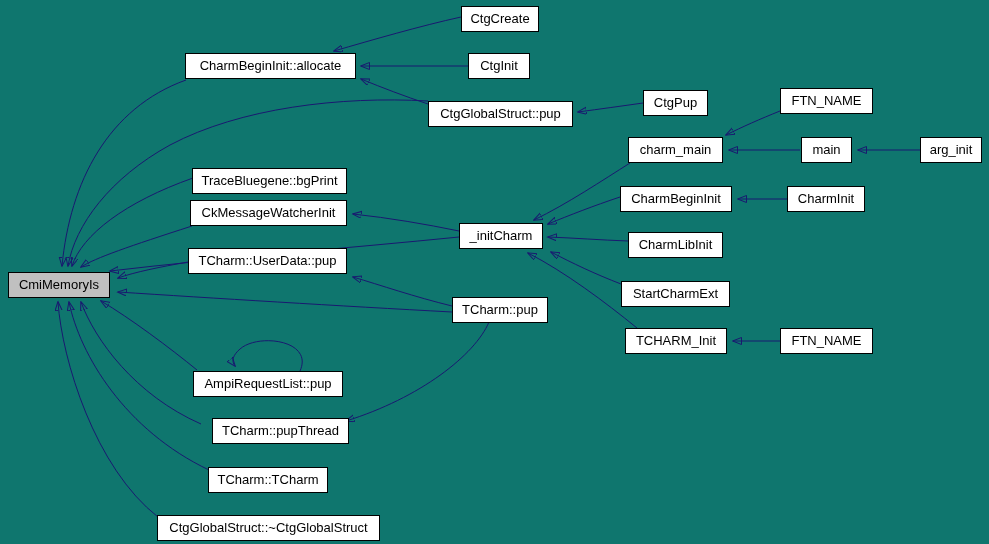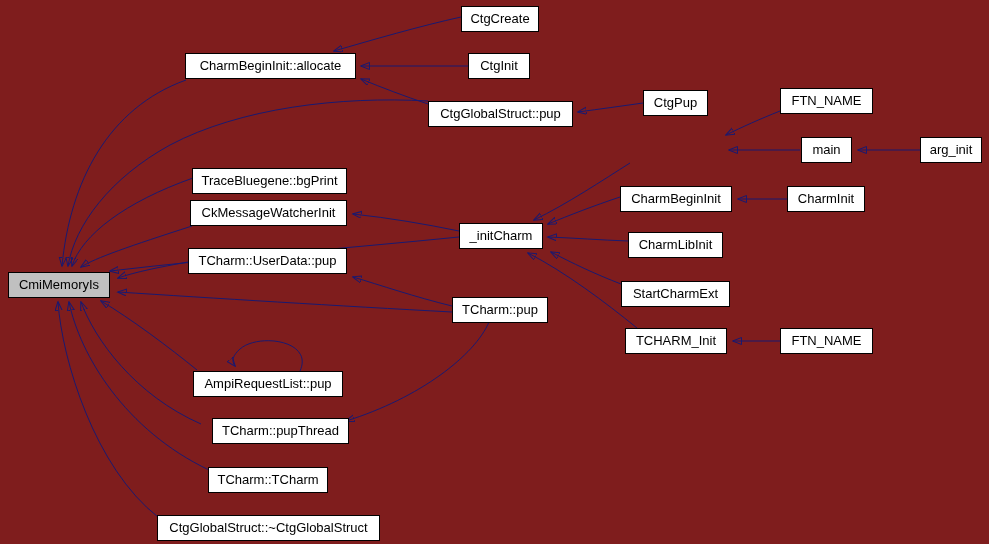--- a/index.html
+++ b/index.html
@@ -1,19 +1,19 @@
 <!DOCTYPE html>
 <html><head>
 <meta charset="utf-8">
 <style>
   html,body{margin:0;padding:0;background:#ffffff;}
   .canvas{
     position:relative;
     width:989px;height:544px;
-    background:#7f1d1d;
+    background:#0f766e;
     font-family:"Liberation Sans","DejaVu Sans",sans-serif;
     overflow:hidden;
   }
   .edges{position:absolute;left:0;top:0;width:989px;height:544px;}
   .edges path{fill:none;stroke:#191970;stroke-width:1;}
   .node{
     position:absolute;
     height:24px;
     border:1px solid #000000;
     background:#ffffff;
@@ -77,20 +77,21 @@
 
     <path d="M 300,371 C 314,340 258,333 240,349 C 233,355 231,361 235,366" marker-end="url(#arrow)"></path>
   </svg>
 
   <div class="node" style="left:461px;top:6px;width:76px;">CtgCreate</div>
   <div class="node" style="left:185px;top:53px;width:169px;">CharmBeginInit::allocate</div>
   <div class="node" style="left:468px;top:53px;width:60px;">CtgInit</div>
   <div class="node" style="left:428px;top:101px;width:143px;">CtgGlobalStruct::pup</div>
   <div class="node" style="left:643px;top:90px;width:63px;">CtgPup</div>
   <div class="node" style="left:780px;top:88px;width:91px;">FTN_NAME</div>
+  <div class="node" style="left:628px;top:137px;width:93px;">charm_main</div>
   <div class="node" style="left:801px;top:137px;width:49px;">main</div>
   <div class="node" style="left:920px;top:137px;width:60px;">arg_init</div>
   <div class="node" style="left:620px;top:186px;width:110px;">CharmBeginInit</div>
   <div class="node" style="left:787px;top:186px;width:76px;">CharmInit</div>
   <div class="node" style="left:459px;top:223px;width:82px;">_initCharm</div>
   <div class="node" style="left:628px;top:232px;width:93px;">CharmLibInit</div>
   <div class="node" style="left:621px;top:281px;width:107px;">StartCharmExt</div>
   <div class="node" style="left:625px;top:328px;width:100px;">TCHARM_Init</div>
   <div class="node" style="left:780px;top:328px;width:91px;">FTN_NAME</div>
   <div class="node" style="left:192px;top:168px;width:153px;">TraceBluegene::bgPrint</div>

